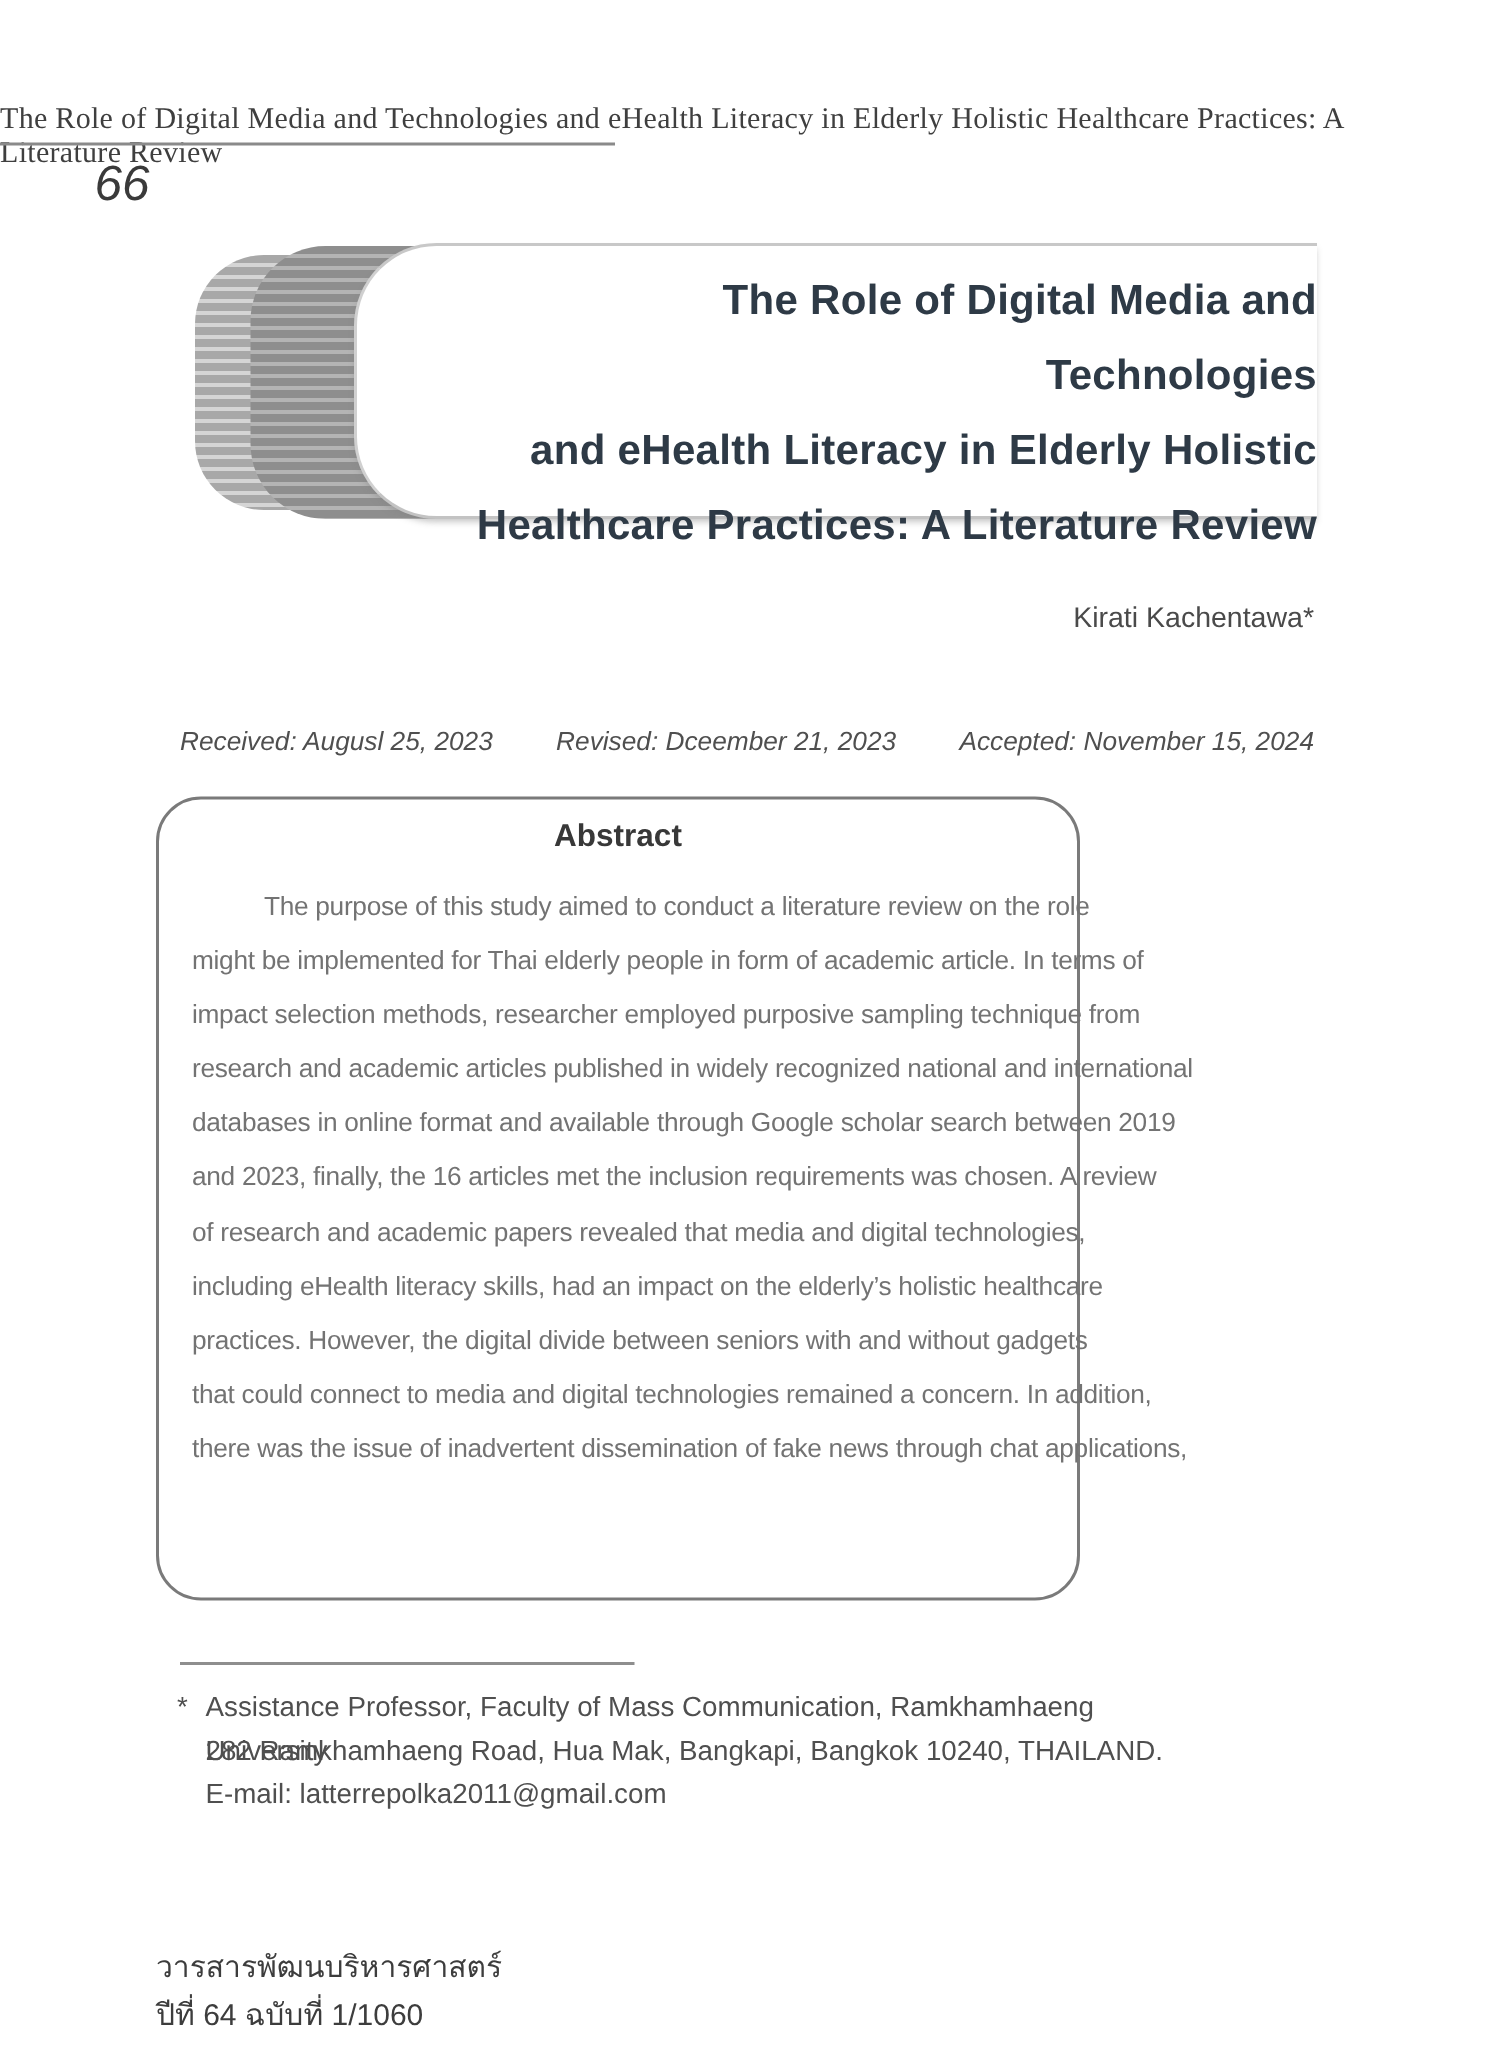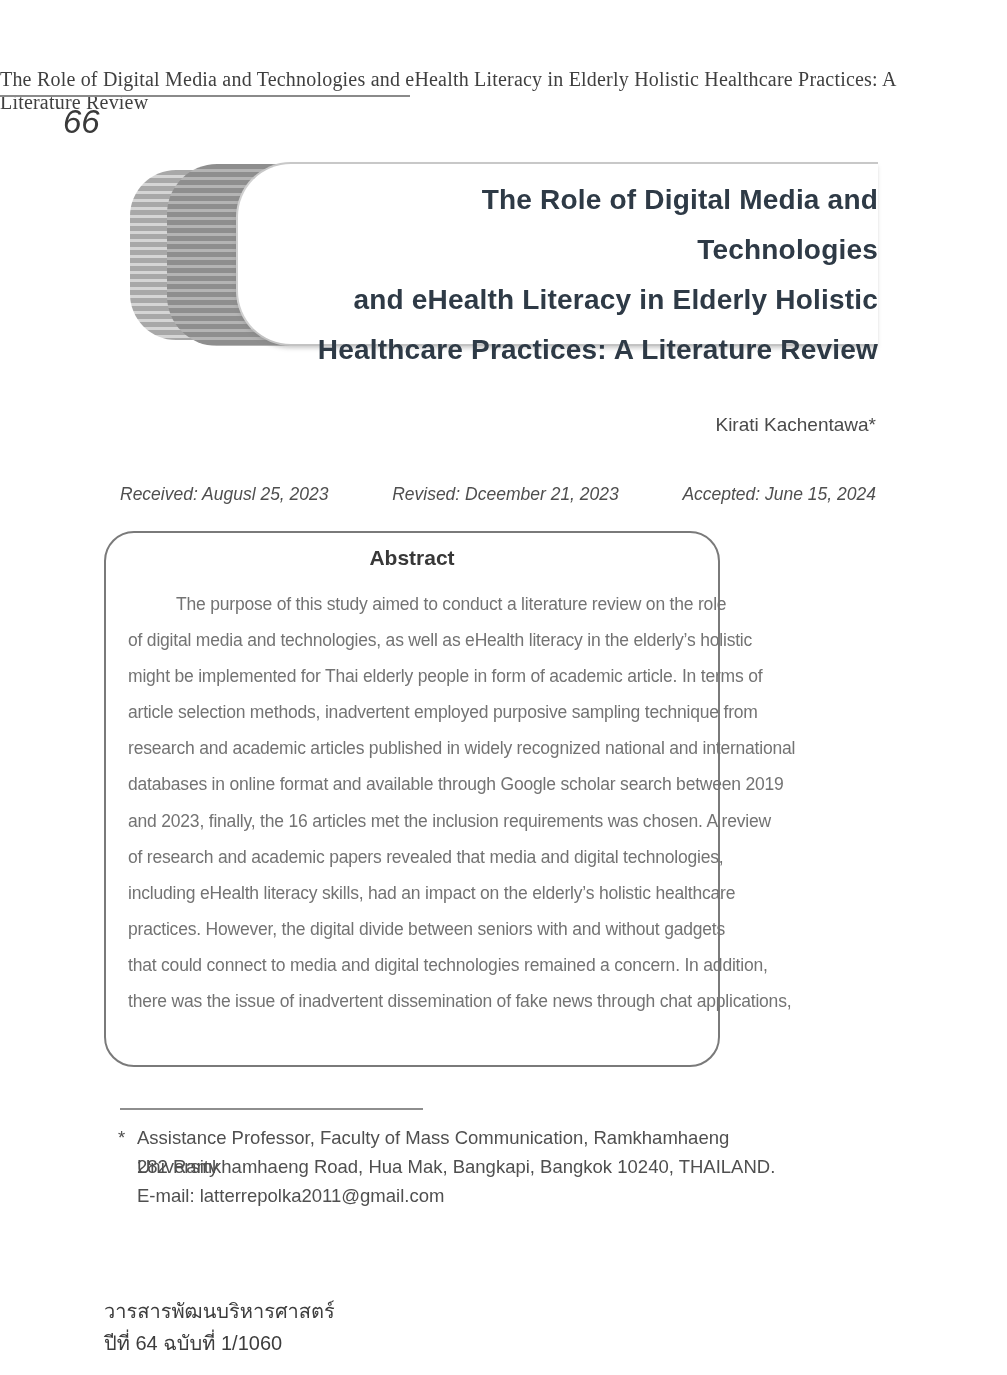--- a/index.html
+++ b/index.html
@@ -48,21 +48,21 @@
   }
   .title-lines{
     position:absolute;right:0;top:11px;left:60px;
     text-align:right;
     font-size:28px;line-height:50px;font-weight:600;
     color:#2e3a46;letter-spacing:0.2px;
   }
   
   .author{
     position:absolute;top:402px;right:131px;
-    font-size:19px;color:#4a4a4a;margin-top:12px;
+    font-size:19px;color:#4a4a4a;
   }
   
   .dates-row{
     position:absolute;top:484px;left:120px;width:756px;
     display:flex;justify-content:space-between;
     font-style:italic;font-size:17.5px;color:#4f4f4f;
   }
   
   .abstract-box{
     position:absolute;top:531px;left:104px;width:616px;height:536px;
@@ -121,30 +121,29 @@
         <div>Healthcare Practices: A Literature Review</div>
       </div>
     </div>
   </div>
 
   <div class="author">Kirati Kachentawa*</div>
 
   <div class="dates-row">
     <span>Received: Augusl 25, 2023</span>
     <span>Revised: Dceember 21, 2023</span>
-    <span>Accepted: June 15, 2024</span>
+    <span>Accepted: November 15, 2024</span>
   </div>
 
   <div class="abstract-box">
     <div class="abstract-heading">Abstract</div>
     <div class="abstract-body">
       <div class="abs-line indent">The purpose of this study aimed to conduct a literature review on the role</div>
-      <div class="abs-line">of digital media and technologies, as well as eHealth literacy in the elderly’s holistic</div>
       <div class="abs-line">might be implemented for Thai elderly people in form of academic article. In terms of</div>
-      <div class="abs-line">article selection methods, inadvertent employed purposive sampling technique from</div>
+      <div class="abs-line">impact selection methods, researcher employed purposive sampling technique from</div>
       <div class="abs-line">research and academic articles published in widely recognized national and international</div>
       <div class="abs-line">databases in online format and available through Google scholar search between 2019</div>
       <div class="abs-line">and 2023, finally, the 16 articles met the inclusion requirements was chosen. A review</div>
       <div class="abs-line">of research and academic papers revealed that media and digital technologies,</div>
       <div class="abs-line">including eHealth literacy skills, had an impact on the elderly’s holistic healthcare</div>
       <div class="abs-line">practices. However, the digital divide between seniors with and without gadgets</div>
       <div class="abs-line">that could connect to media and digital technologies remained a concern. In addition,</div>
       <div class="abs-line">there was the issue of inadvertent dissemination of fake news through chat applications,</div>
     </div>
   </div>

